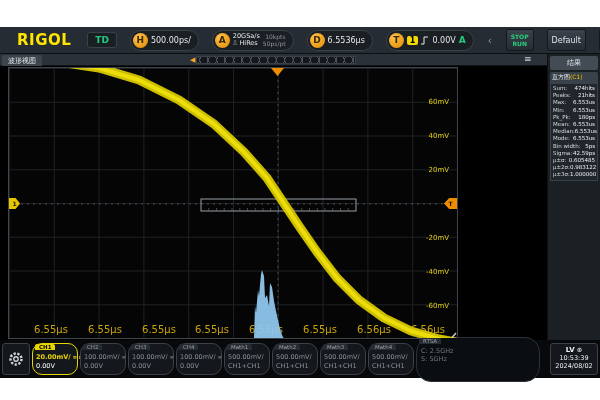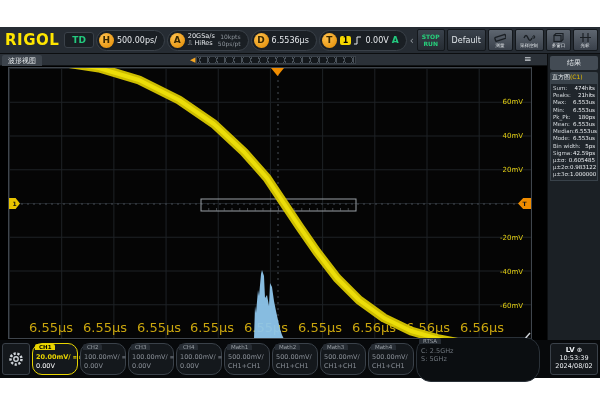--- a/index.html
+++ b/index.html
@@ -2,21 +2,21 @@
 <html><head>
 <meta charset="utf-8">
 <style>
   * { margin:0; padding:0; box-sizing:border-box; }
   body { background:#fff; width:600px; height:400px; position:relative; overflow:hidden;
          font-family:"DejaVu Sans", sans-serif; }
   .screen { position:absolute; left:0; top:27px; width:600px; height:351px; background:#000; }
 
   
   .toolbar { position:absolute; left:0; top:0; width:600px; height:27px; background:#262c33;
-             display:flex; align-items:center; gap:2px; padding:0 2px; border-bottom:1px solid #0c0e10;}
+             display:flex; align-items:center; gap:13px; padding:0 14px; border-bottom:1px solid #0c0e10;}
   .logo { color:#ffe600; font-weight:bold; font-size:15px; letter-spacing:0.5px; padding:0 3px; }
   .badge-td { background:#1a1f24; border:1px solid #3a4149; border-radius:3px; color:#23c97e;
               font-size:9px; font-weight:bold; padding:2px 7px; }
   .pill { background:#1a1f24; border:1px solid #3a4149; border-radius:11px; height:21px;
           display:flex; align-items:center; gap:3px; padding:0 7px 0 2px; color:#e6e9ec; font-size:8px; }
   .knob { width:15px; height:15px; border-radius:50%; background:radial-gradient(circle at 35% 30%,#ffc14d,#e08900);
           color:#3a2800; font-size:9px; font-weight:bold; display:flex; align-items:center; justify-content:center; }
   .pill .dim { color:#8e959c; font-size:6px; line-height:7px; text-align:right; }
   .pill .acq { font-size:6.5px; line-height:7px; }
   .srcbox { background:#f5d800; color:#000; font-size:8px; font-weight:bold; padding:0 3px; border-radius:2px; }
@@ -38,28 +38,28 @@
              font-size:7px; padding:1px 6px; border-radius:2px 2px 0 0; }
   .previewbox { position:absolute; left:196px; top:2px; width:160px; height:8px; background:#14181c;
     border:1px solid #3a4149;
     background-image:repeating-linear-gradient(70deg, transparent 0 3px, #4a525a 3px 4px, transparent 4px 8px),
                      repeating-linear-gradient(110deg, transparent 0 3px, #4a525a 3px 4px, transparent 4px 8px); }
   .previewmark { position:absolute; left:190px; top:2px; color:#f5a623; font-size:7px; }
   .strip-menu { position:absolute; left:524px; top:0px; color:#cfd4d9; font-size:9px; }
 
   
   .plotwrap { position:absolute; left:0; top:39px; width:547px; height:274px; background:#000; }
-  .plot { position:absolute; left:8px; top:1px; width:524px; height:272px; border:1px solid #3f454c;
+  .plot { position:absolute; left:8px; top:1px; width:450px; height:272px; border:1px solid #3f454c;
           background-color:#050505;
           background-image:linear-gradient(#1d2125 1px, transparent 1px),
                            linear-gradient(90deg,#1d2125 1px, transparent 1px);
           background-size:10% 12.5%; overflow:hidden; }
   .plot svg { position:absolute; left:0; top:0; z-index:2; }
   .ylab { position:absolute; right:8px; color:#e3cf12; font-size:7px; z-index:1; }
-  .xlab { position:absolute; bottom:3px; color:#c9a50e; font-size:13px; z-index:1; transform:translateX(-50%); }
+  .xlab { position:absolute; bottom:3px; color:#c9a50e; font-size:10px; z-index:1; transform:translateX(-50%); }
   .marker { position:absolute; z-index:3; font-size:6px; font-weight:bold; color:#141414;
             display:flex; align-items:center; justify-content:center; }
   .mk-ch1 { left:0; top:130px; width:11px; height:11px; background:#e8c400;
             clip-path:polygon(0 0,60% 0,100% 50%,60% 100%,0 100%); }
   .mk-trig-r { right:0; top:130px; width:13px; height:11px; background:#f08c00;
             clip-path:polygon(100% 0,40% 0,0 50%,40% 100%,100% 100%); }
   .mk-trig-t { left:262px; top:0; width:13px; height:8px; background:#f08c00;
             clip-path:polygon(0 0,100% 0,50% 100%); }
   .expand-ic { position:absolute; right:6px; bottom:6px; z-index:3; }
 

